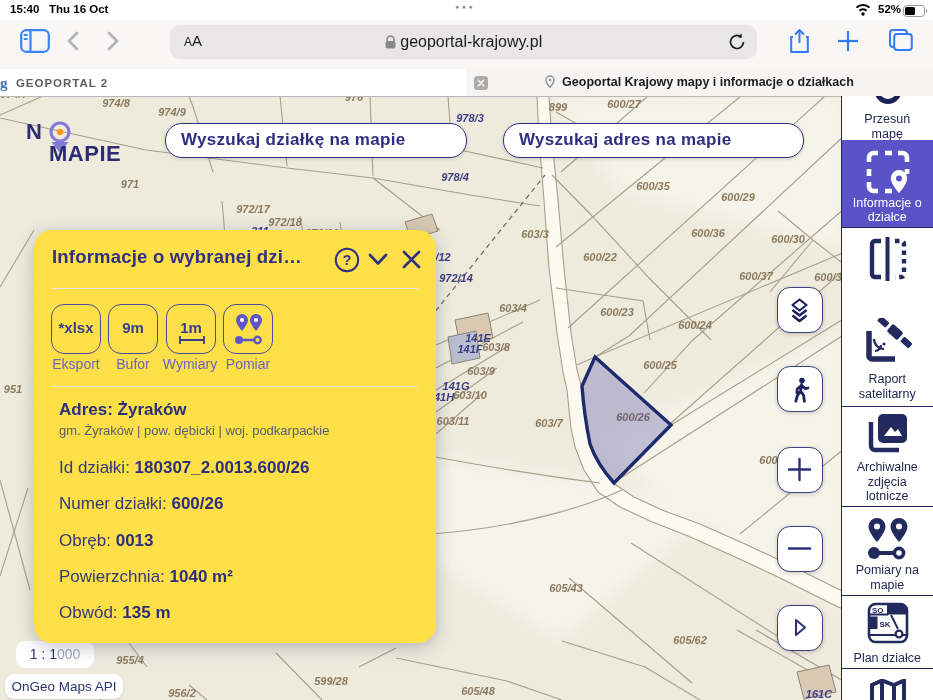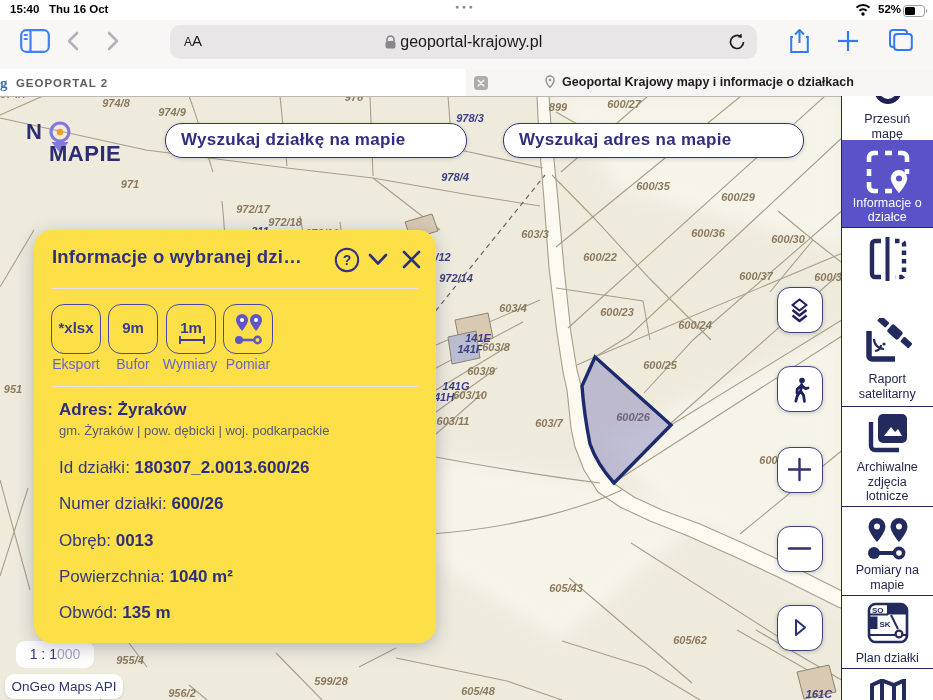--- a/index.html
+++ b/index.html
@@ -246,21 +246,21 @@
       </svg>
     </div>
   </div>
 
   <div id="sidebar" class="abs">
     <div class="sbitem" style="top:4px;height:43.5px;padding-top:12px;">Przesuń<br>mapę</div>
     <div class="sbitem sbactive" style="top:43.5px;height:88.5px;padding-top:56px;">Informacje o<br>działce</div>
     <div class="sbitem" style="top:213px;height:98px;padding-top:63px;">Raport<br>satelitarny</div>
     <div class="sbitem" style="top:311px;height:100px;padding-top:53px;">Archiwalne<br>zdjęcia<br>lotnicze</div>
     <div class="sbitem" style="top:411px;height:89px;padding-top:56px;">Pomiary na<br>mapie</div>
-    <div class="sbitem" style="top:500px;height:73px;padding-top:55px;">Plan działki</div>
+    <div class="sbitem" style="top:500px;height:73px;padding-top:55px;">Plan działce</div>
     <div class="sbitem" style="top:573px;height:31px;border-bottom:none;"></div>
 
     <svg class="abs" style="left:31px;top:0;" width="30" height="9" viewBox="0 0 30 9">
       <circle cx="15" cy="-5.5" r="11" fill="none" stroke="#1e2255" stroke-width="5"></circle>
     </svg>
 
     <svg class="abs" style="left:24px;top:54px;" width="44" height="44" viewBox="0 0 44 44">
       <g stroke="#fff" stroke-width="4.6" fill="none" stroke-linecap="butt">
         <path d="M3 12 V7.5 A4.5 4.5 0 0 1 7.5 3 H12"></path>
         <path d="M19 3 H26"></path>

